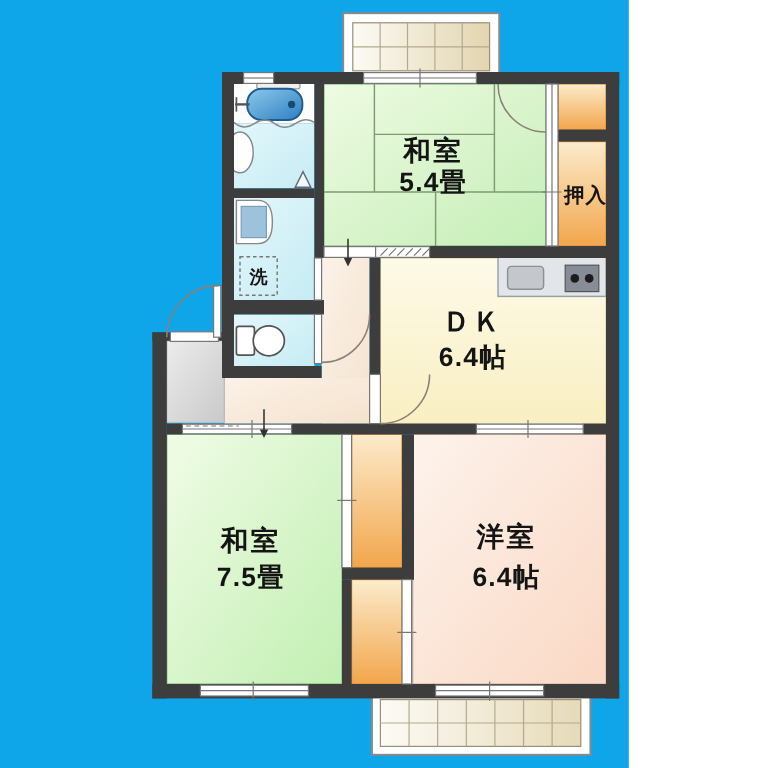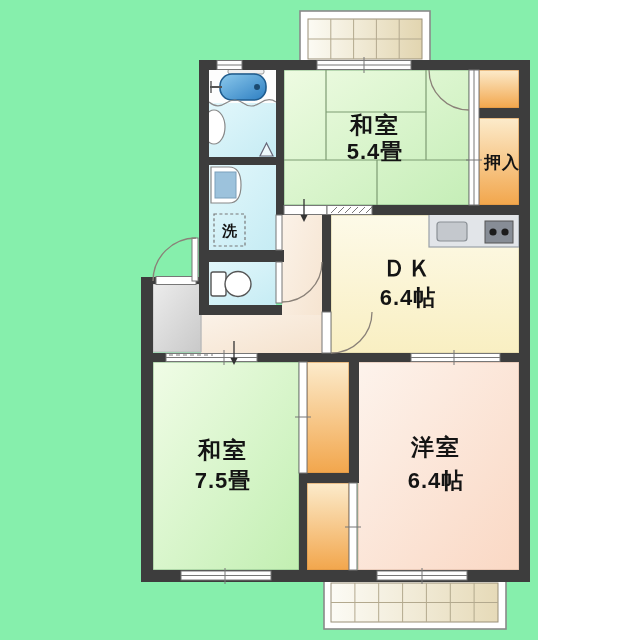--- a/index.html
+++ b/index.html
@@ -1,19 +1,18 @@
 <!DOCTYPE html>
 <html><head>
 <meta charset="utf-8">
 <style>
   html,body{margin:0;padding:0;background:#ffffff;}
   .stage{
-    position:relative;width:524px;height:640px;background:#86efac;overflow:hidden;
+    position:relative;width:524px;height:640px;background:#0ea5e9;overflow:hidden;
     font-family:"Liberation Sans","DejaVu Sans",sans-serif;
-    padding-left:14px;
   }
   svg{display:block;}
   text{
     font-family:"Liberation Sans","DejaVu Sans",sans-serif;
     font-weight:600;fill:#141414;
   }
   .room-name{font-size:23px;letter-spacing:2px;}
   .room-size{font-size:22px;letter-spacing:1px;}
   .small-label{font-size:17px;letter-spacing:1px;}
   .tiny-label{font-size:15px;}

